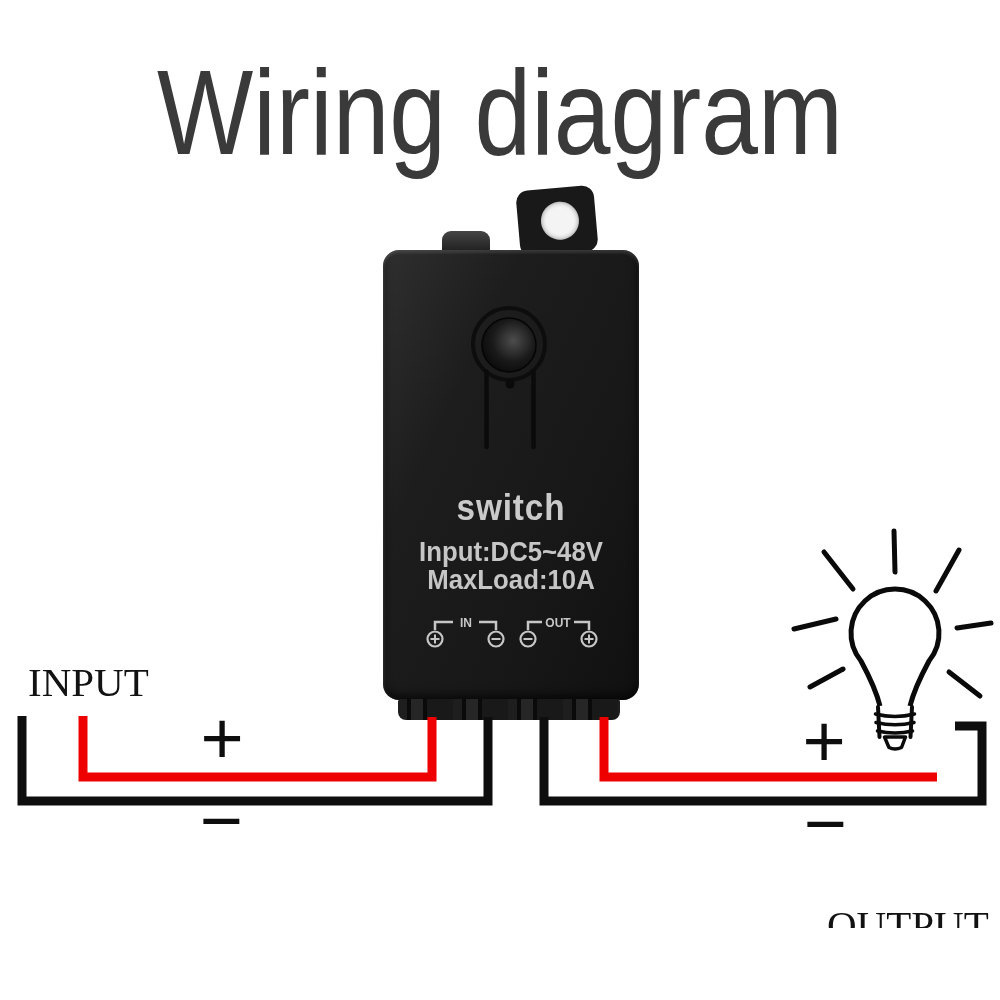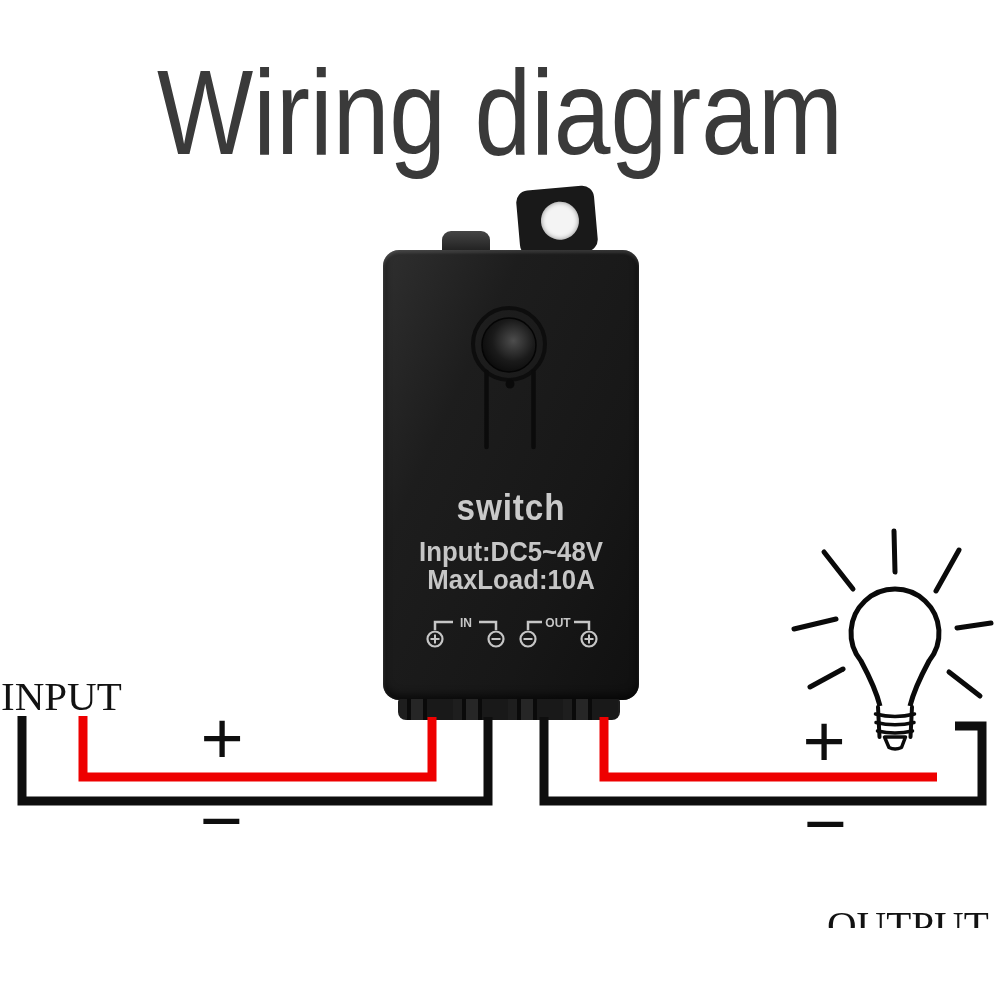--- a/index.html
+++ b/index.html
@@ -34,21 +34,21 @@
             font-size:28px;line-height:28px;font-weight:bold;color:#c6c6c6;
             transform:scaleX(.92);white-space:nowrap;}
   .spec1{top:538px;} .spec2{top:566px;}
 
   
   .overlay{position:absolute;left:0;top:0;width:1000px;height:1000px;z-index:4;pointer-events:none;}
 
   
   .io-label{position:absolute;z-index:5;font-family:"Liberation Serif",serif;font-size:41px;
             line-height:44px;color:#121212;white-space:nowrap;}
-  .input-label{left:1px;top:674px;}
+  .input-label{left:1px;top:660px;padding-left:27px;}
   .output-label{left:827px;top:855px;margin-top:48px;}
 
   
   .sign{position:absolute;z-index:5;width:64px;text-align:center;font-size:74px;line-height:74px;
         color:#0e0e0e;font-weight:400;}
   .plus-left{left:190px;top:702px;}
   .minus-left{left:189px;top:784px;}
   .plus-right{left:792px;top:705px;}
   .minus-right{left:793px;top:787px;}
 </style>

